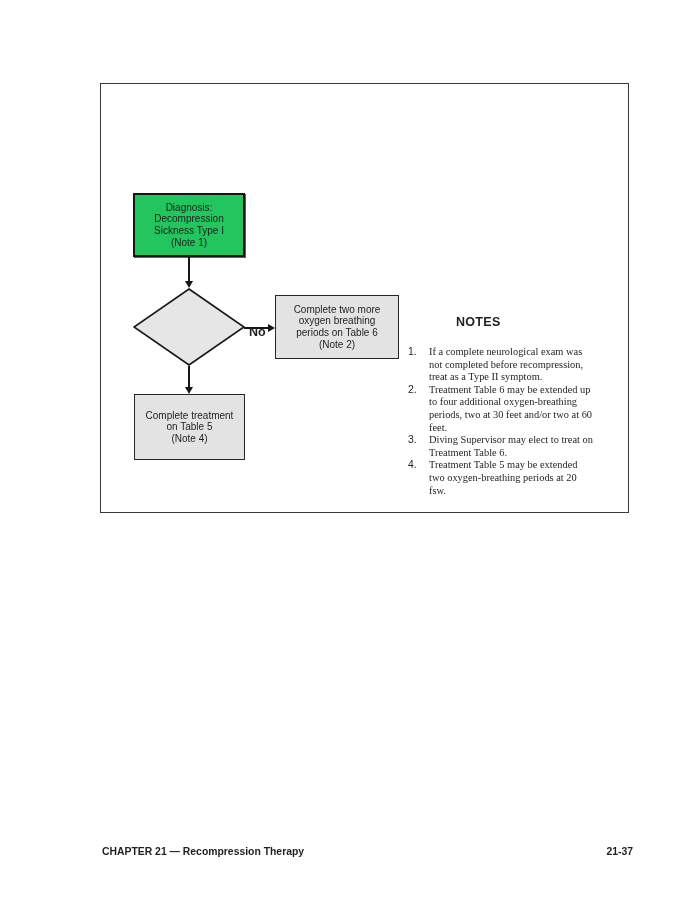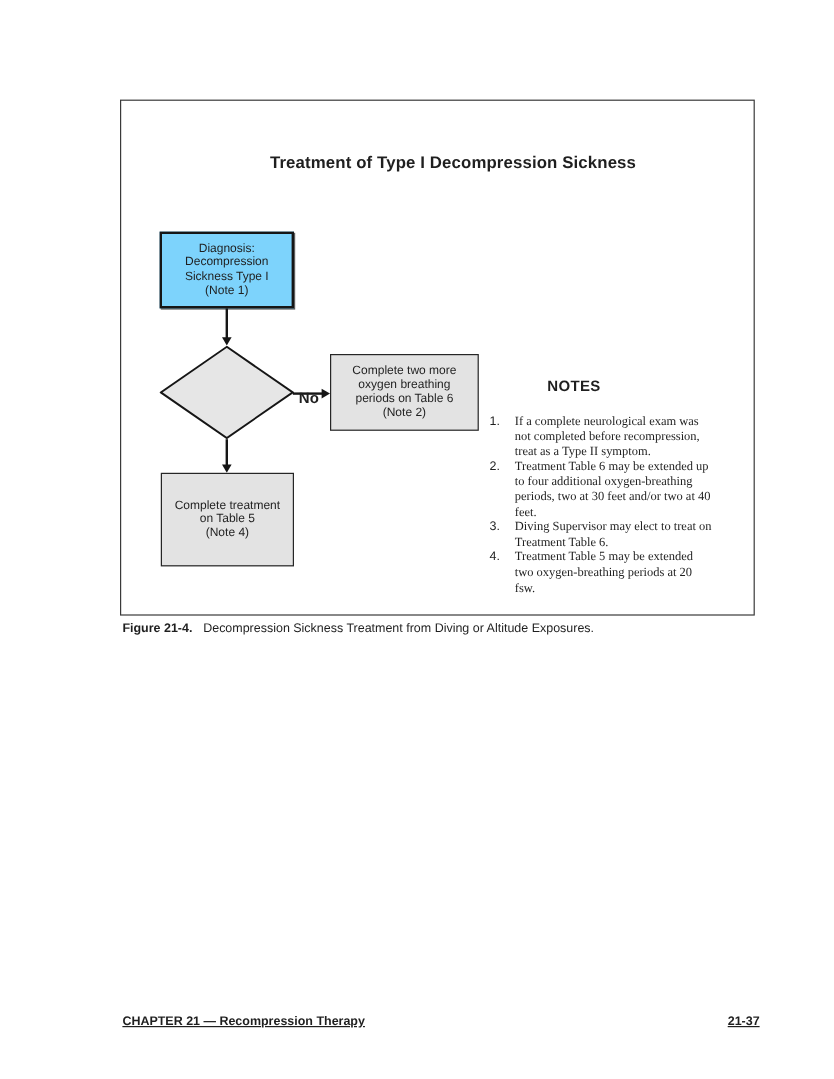--- a/index.html
+++ b/index.html
@@ -24,28 +24,28 @@
   }
 
   
   .node{
     position:absolute;box-sizing:border-box;
     display:flex;align-items:center;justify-content:center;text-align:center;
     font-size:10px;line-height:1.16;white-space:pre-line;
   }
   .node-dark{
     left:133px;top:193px;width:112px;height:64px;
-    background:#7dd3fc;border:2px solid #161616;
+    background:#22c55e;border:2px solid #161616;
     box-shadow:1px 1px 0 #5e5e5e;
   }
   .node-light{
     background:#e3e3e3;border:1.5px solid #262626;
   }
   .node-no{left:275px;top:295px;width:124px;height:64px;}
-  .node-yes{left:134px;top:394px;width:111px;height:78px;}
+  .node-yes{left:134px;top:394px;width:111px;height:66px;}
 
   .diamond-wrap{position:absolute;left:133px;top:288px;width:112px;height:78px;}
   .diamond-text{
     position:absolute;left:133px;top:288px;width:112px;height:78px;
     display:flex;align-items:center;justify-content:center;text-align:center;
     font-size:8.8px;line-height:1.18;white-space:pre-line;
   }
 
   
   .cline{position:absolute;background:#161616;}
@@ -71,31 +71,30 @@
   .note-text{flex:1;white-space:pre-line;font-family:Liberation Serif, serif;}
 
   
   .caption{position:absolute;left:102px;top:519px;font-size:10.4px;white-space:nowrap;}
   .caption-label{font-weight:bold;margin-right:9px;}
 
   
   .footer{
     position:absolute;left:102px;top:846px;width:531px;
     display:flex;justify-content:space-between;
-    font-size:10.4px;font-weight:bold;text-decoration:underline;
+    font-size:10.4px;font-weight:bold;
   }
 </style>
 </head>
 <body>
 
 <div class="page">
 
   <div class="figure-frame"></div>
 
-  <div class="figure-title">Treatment of Type I Decompression Sickness</div>
 
   <div class="node node-dark">Diagnosis:
 Decompression
 Sickness Type I
 (Note 1)</div>
 
   <div class="cline v1"></div>
   <div class="arrow arrow-down a1"></div>
 
   <div class="diamond-wrap">
@@ -126,38 +125,35 @@
     <div class="note-item">
       <span class="note-number">1.</span>
       <span class="note-text">If a complete neurological exam was
 not completed before recompression,
 treat as a Type II symptom.</span>
     </div>
     <div class="note-item">
       <span class="note-number">2.</span>
       <span class="note-text">Treatment Table 6 may be extended up
 to four additional oxygen-breathing
-periods, two at 30 feet and/or two at 40
+periods, two at 30 feet and/or two at 60
 feet.</span>
     </div>
     <div class="note-item">
       <span class="note-number">3.</span>
       <span class="note-text">Diving Supervisor may elect to treat on
 Treatment Table 6.</span>
     </div>
     <div class="note-item">
       <span class="note-number">4.</span>
       <span class="note-text">Treatment Table 5 may be extended
 two oxygen-breathing periods at 20
 fsw.</span>
     </div>
   </div>
 
-  <div class="caption">
-    <span class="caption-label">Figure 21-4.</span><span class="caption-text">Decompression Sickness Treatment from Diving or Altitude Exposures.</span>
-  </div>
 
   <div class="footer">
     <span>CHAPTER 21 — Recompression Therapy</span>
     <span>21-37</span>
   </div>
 
 </div>
 
 </body></html>

